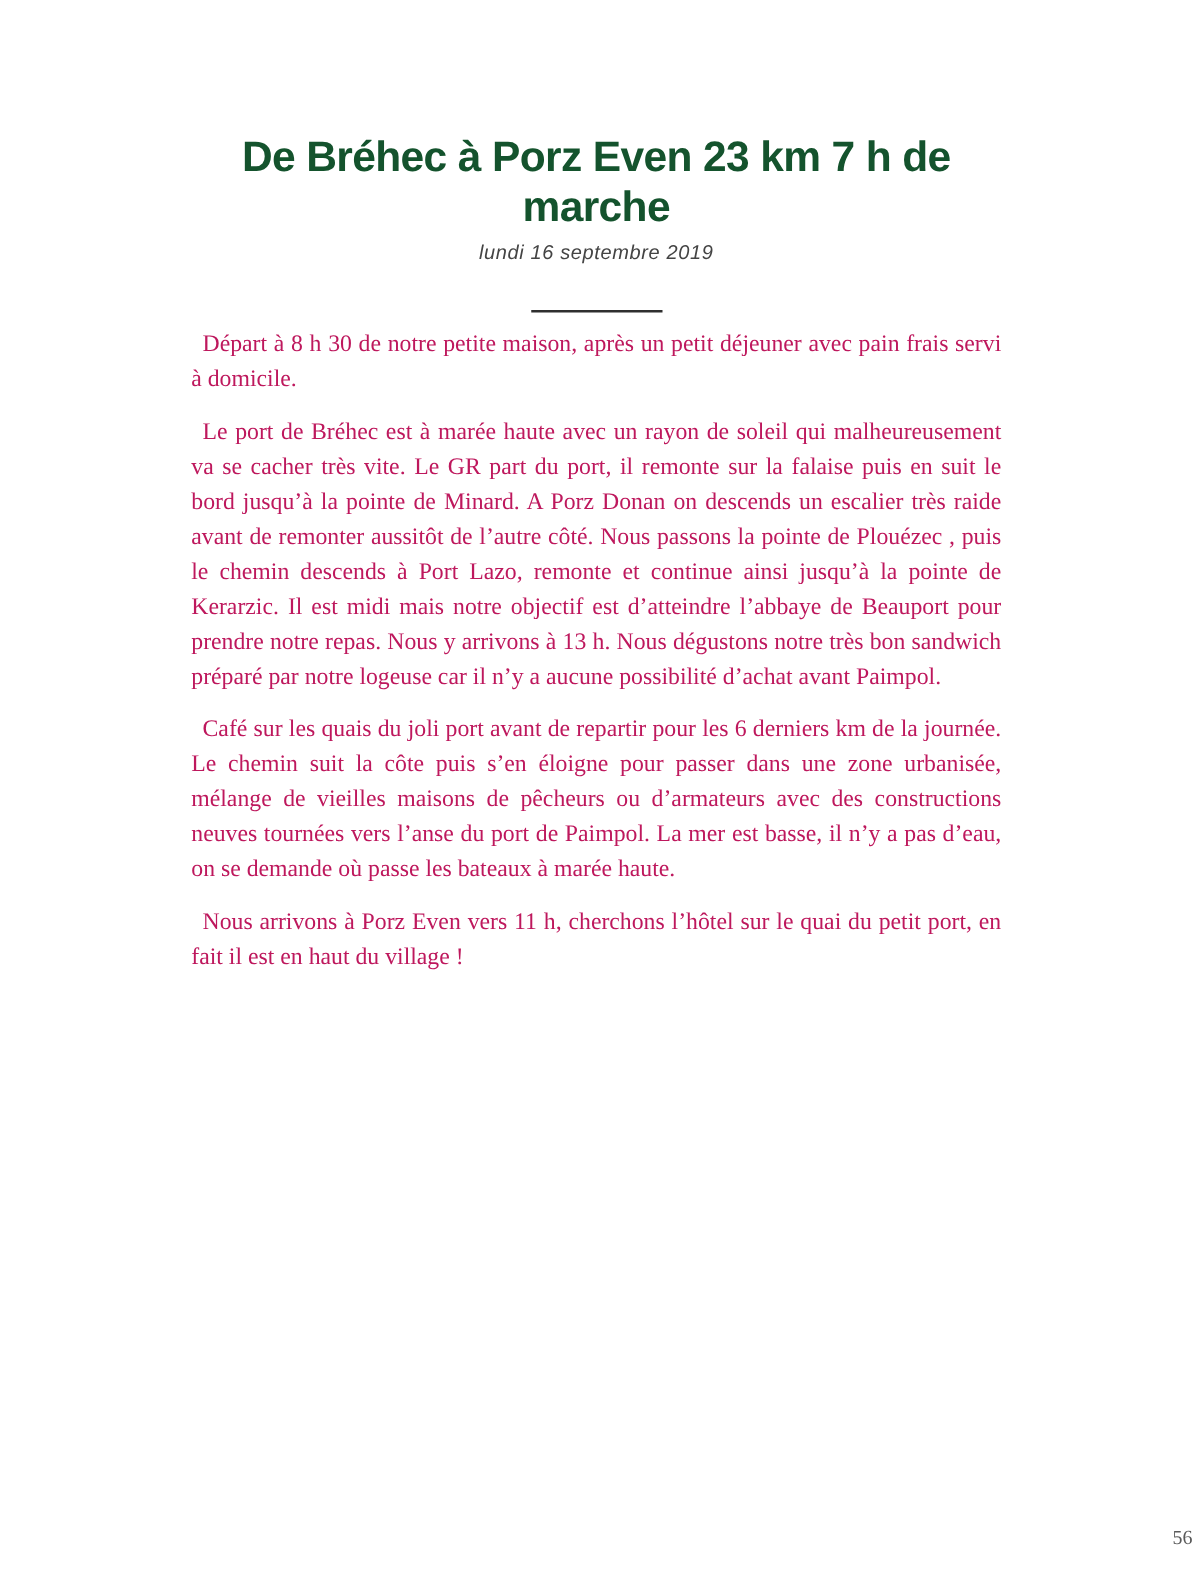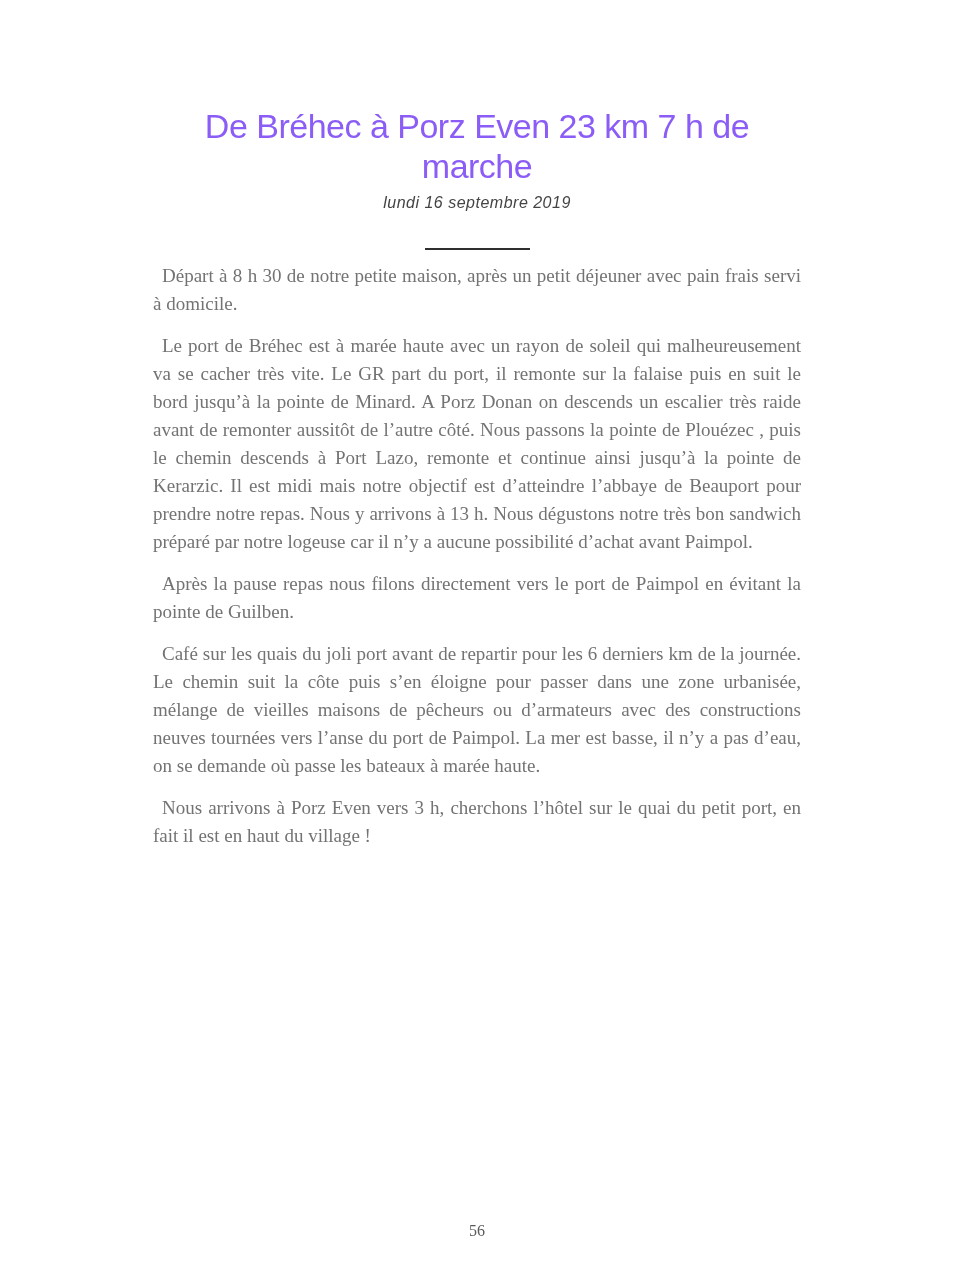--- a/index.html
+++ b/index.html
@@ -14,25 +14,25 @@
     overflow: hidden;
   }
   .doc-header {
     padding-top: 106px;
     text-align: center;
   }
   .doc-title {
     max-width: 640px;
     margin: 0 auto;
     font-family: "Liberation Sans", sans-serif;
-    font-weight: 400;
+    font-weight: 700;
     font-size: 34px;
     line-height: 40px;
     letter-spacing: -0.5px;
-    color: #8b5cf6;
+    color: #14532d;
   }
   .doc-date {
     margin-top: 8px;
     font-family: Liberation Sans, sans-serif;
     font-style: italic;
     font-size: 16px;
     letter-spacing: 0.5px;
     color: #444444;
   }
   .divider {
@@ -40,33 +40,33 @@
     height: 0;
     border-top: 2px solid #2f2f2f;
     margin: 36px auto 0 auto;
   }
   .doc-body {
     width: 648px;
     margin: 12px auto 0 auto;
     font-family: "Liberation Serif", serif;
     font-size: 19px;
     line-height: 28px;
-    color: #737373;
+    color: #be185d;
     text-align: justify;
   }
   .doc-body p {
     margin: 0 0 14px 0;
     text-indent: 9px;
   }
   .doc-footer {
     position: absolute;
     bottom: 36px;
     left: 0;
     width: 100%;
-    text-align: center;
+    text-align: right;
   }
   .page-number {
     font-family: "Liberation Serif", serif;
     font-size: 16px;
     color: #5a5a5a;
   }
 </style>
 </head>
 <body>
 
@@ -74,22 +74,21 @@
 
   <header class="doc-header">
     <h1 class="doc-title">De Bréhec à Porz Even 23 km 7 h de marche</h1>
     <div class="doc-date">lundi 16 septembre 2019</div>
     <div class="divider"></div>
   </header>
 
   <article class="doc-body">
     <p>Départ à 8 h 30 de notre petite maison, après un petit déjeuner avec pain frais servi à domicile.</p>
     <p>Le port de Bréhec est à marée haute avec un rayon de soleil qui malheureusement va se cacher très vite. Le GR part du port, il remonte sur la falaise puis en suit le bord jusqu’à la pointe de Minard. A Porz Donan on descends un escalier très raide avant de remonter aussitôt de l’autre côté. Nous passons la pointe de Plouézec , puis le chemin descends à Port Lazo, remonte et continue ainsi jusqu’à la pointe de Kerarzic. Il est midi mais notre objectif est d’atteindre l’abbaye de Beauport pour prendre notre repas. Nous y arrivons à 13 h. Nous dégustons notre très bon sandwich préparé par notre logeuse car il n’y a aucune possibilité d’achat avant Paimpol.</p>
-    <p>Après la pause repas nous filons directement vers le port de Paimpol en évitant la pointe de Guilben.</p>
     <p>Café sur les quais du joli port avant de repartir pour les 6 derniers km de la journée. Le chemin suit la côte puis s’en éloigne pour passer dans une zone urbanisée, mélange de vieilles maisons de pêcheurs ou d’armateurs avec des constructions neuves tournées vers l’anse du port de Paimpol. La mer est basse, il n’y a pas d’eau, on se demande où passe les bateaux à marée haute.</p>
-    <p>Nous arrivons à Porz Even vers 3 h, cherchons l’hôtel sur le quai du petit port, en fait il est en haut du village !</p>
+    <p>Nous arrivons à Porz Even vers 11 h, cherchons l’hôtel sur le quai du petit port, en fait il est en haut du village !</p>
   </article>
 
   <footer class="doc-footer">
     <span class="page-number">56</span>
   </footer>
 
 </div>
 
 </body></html>

